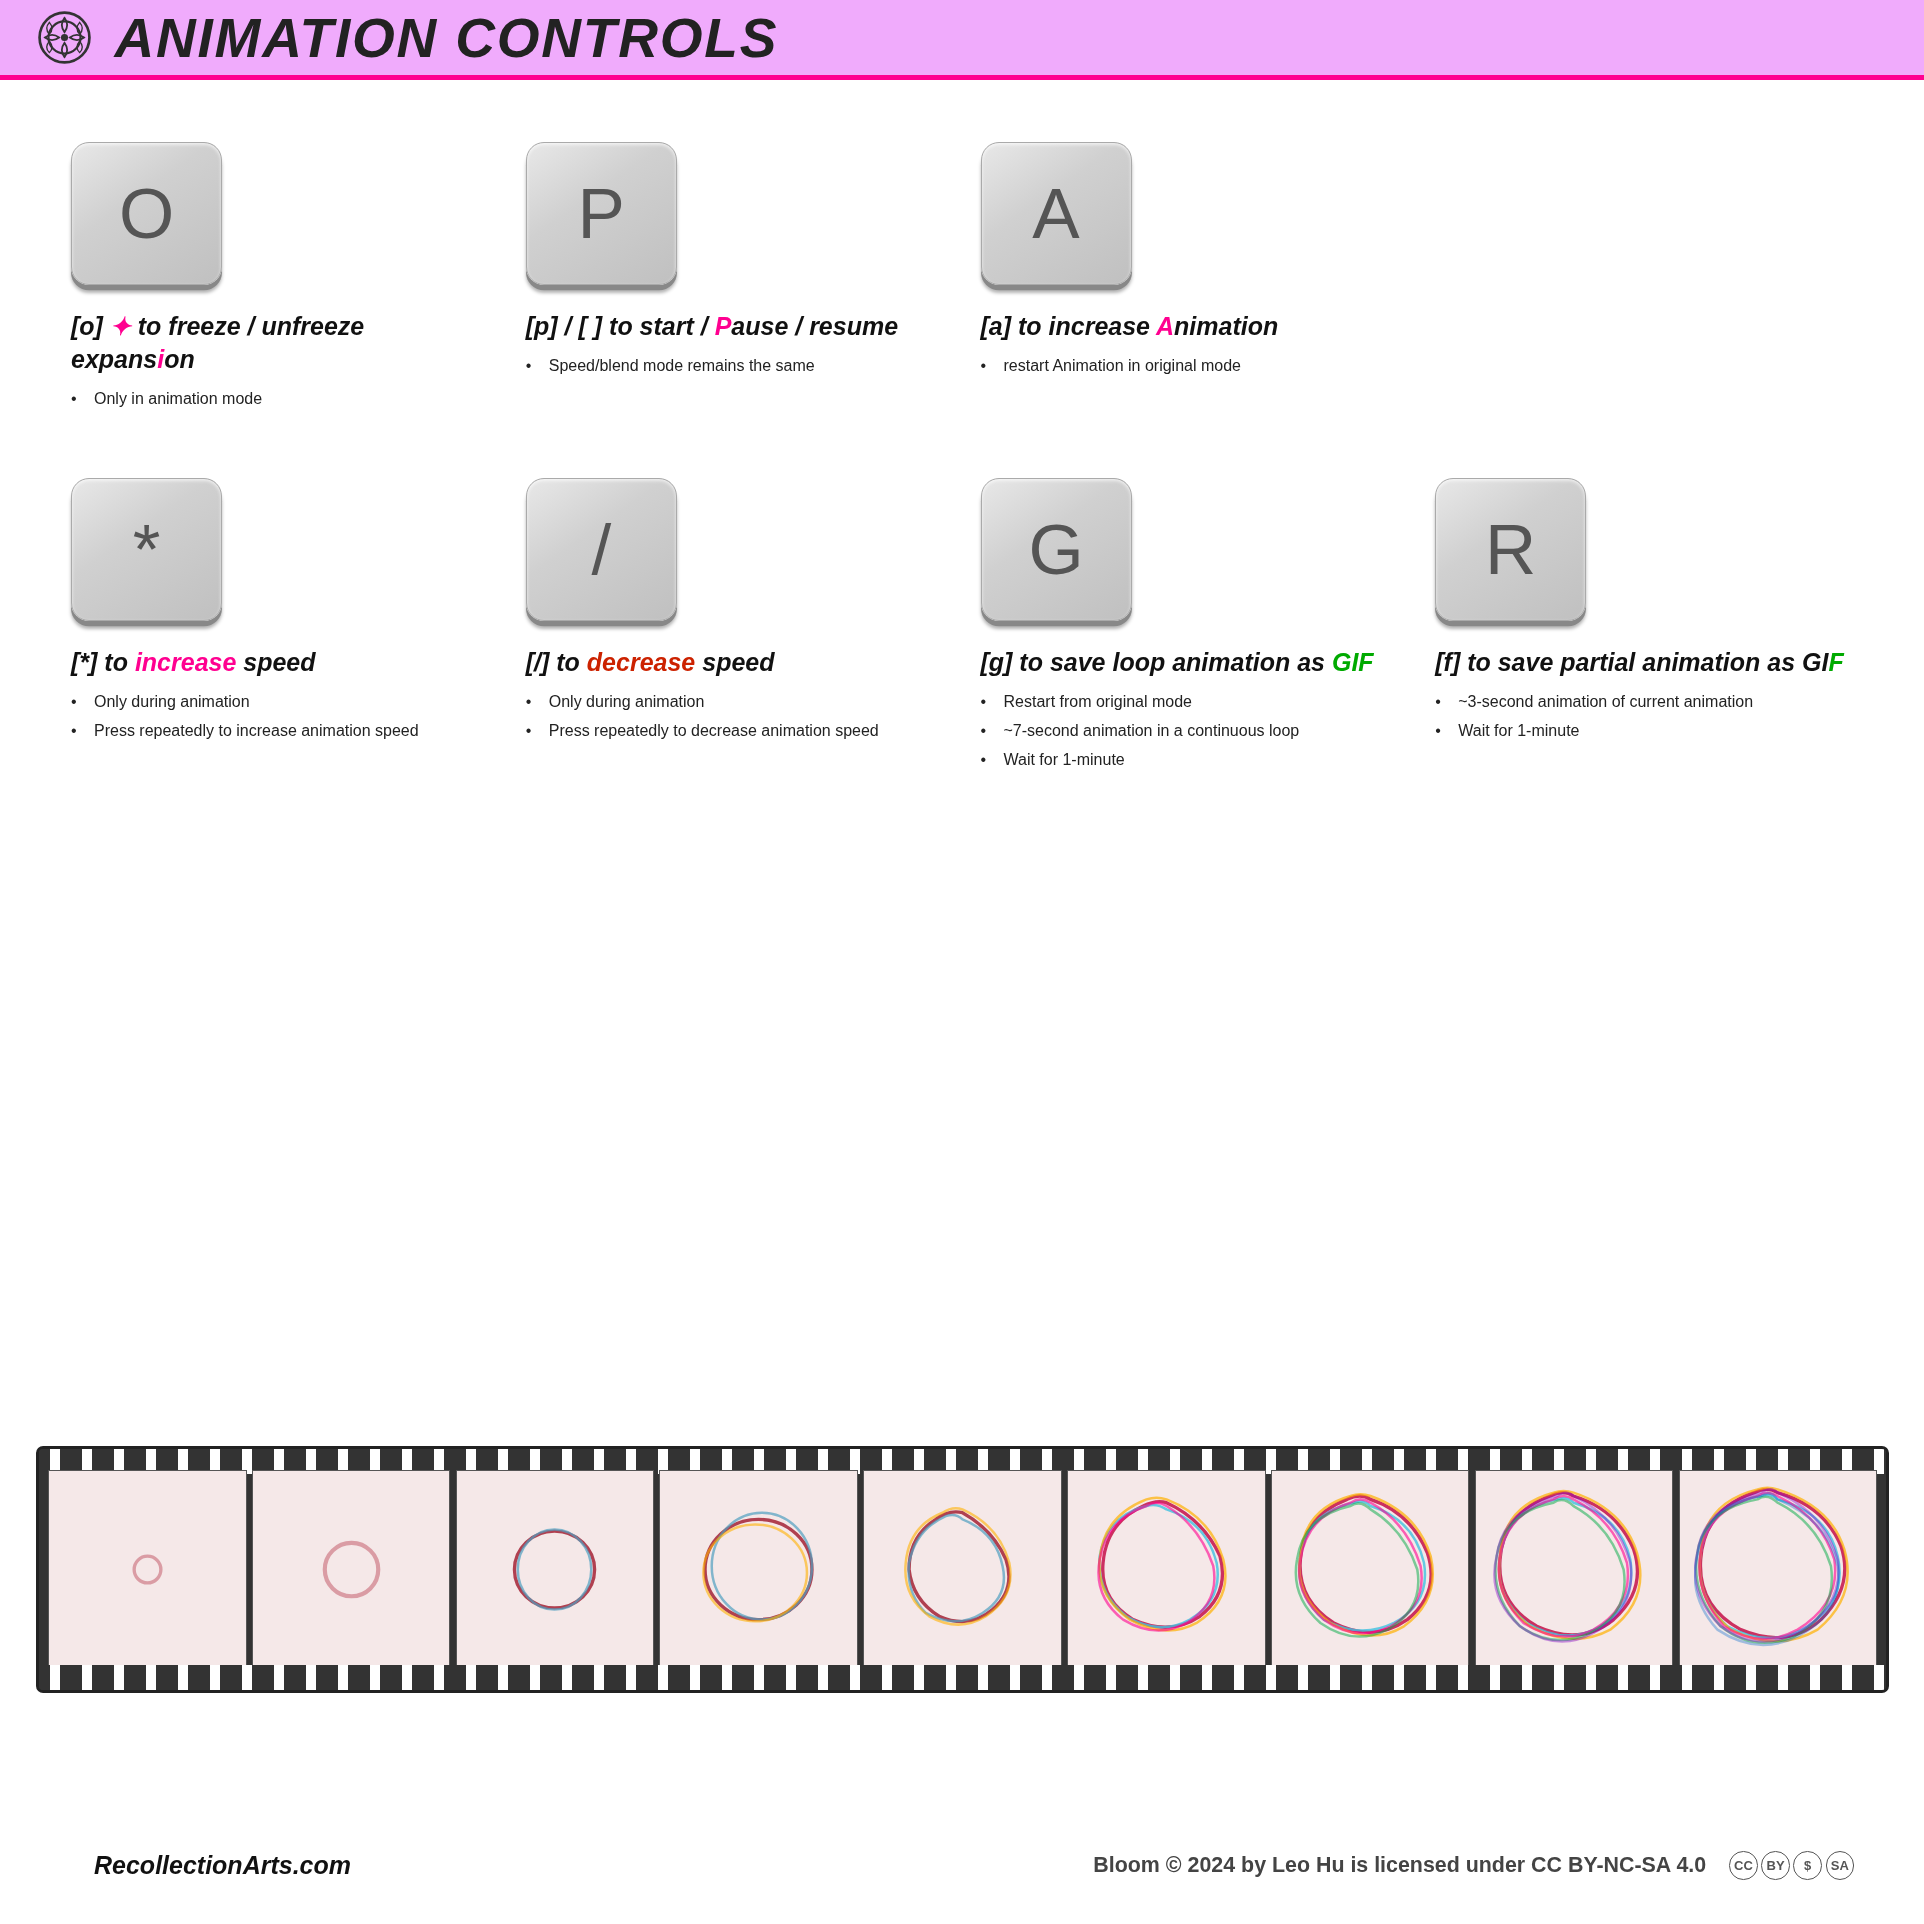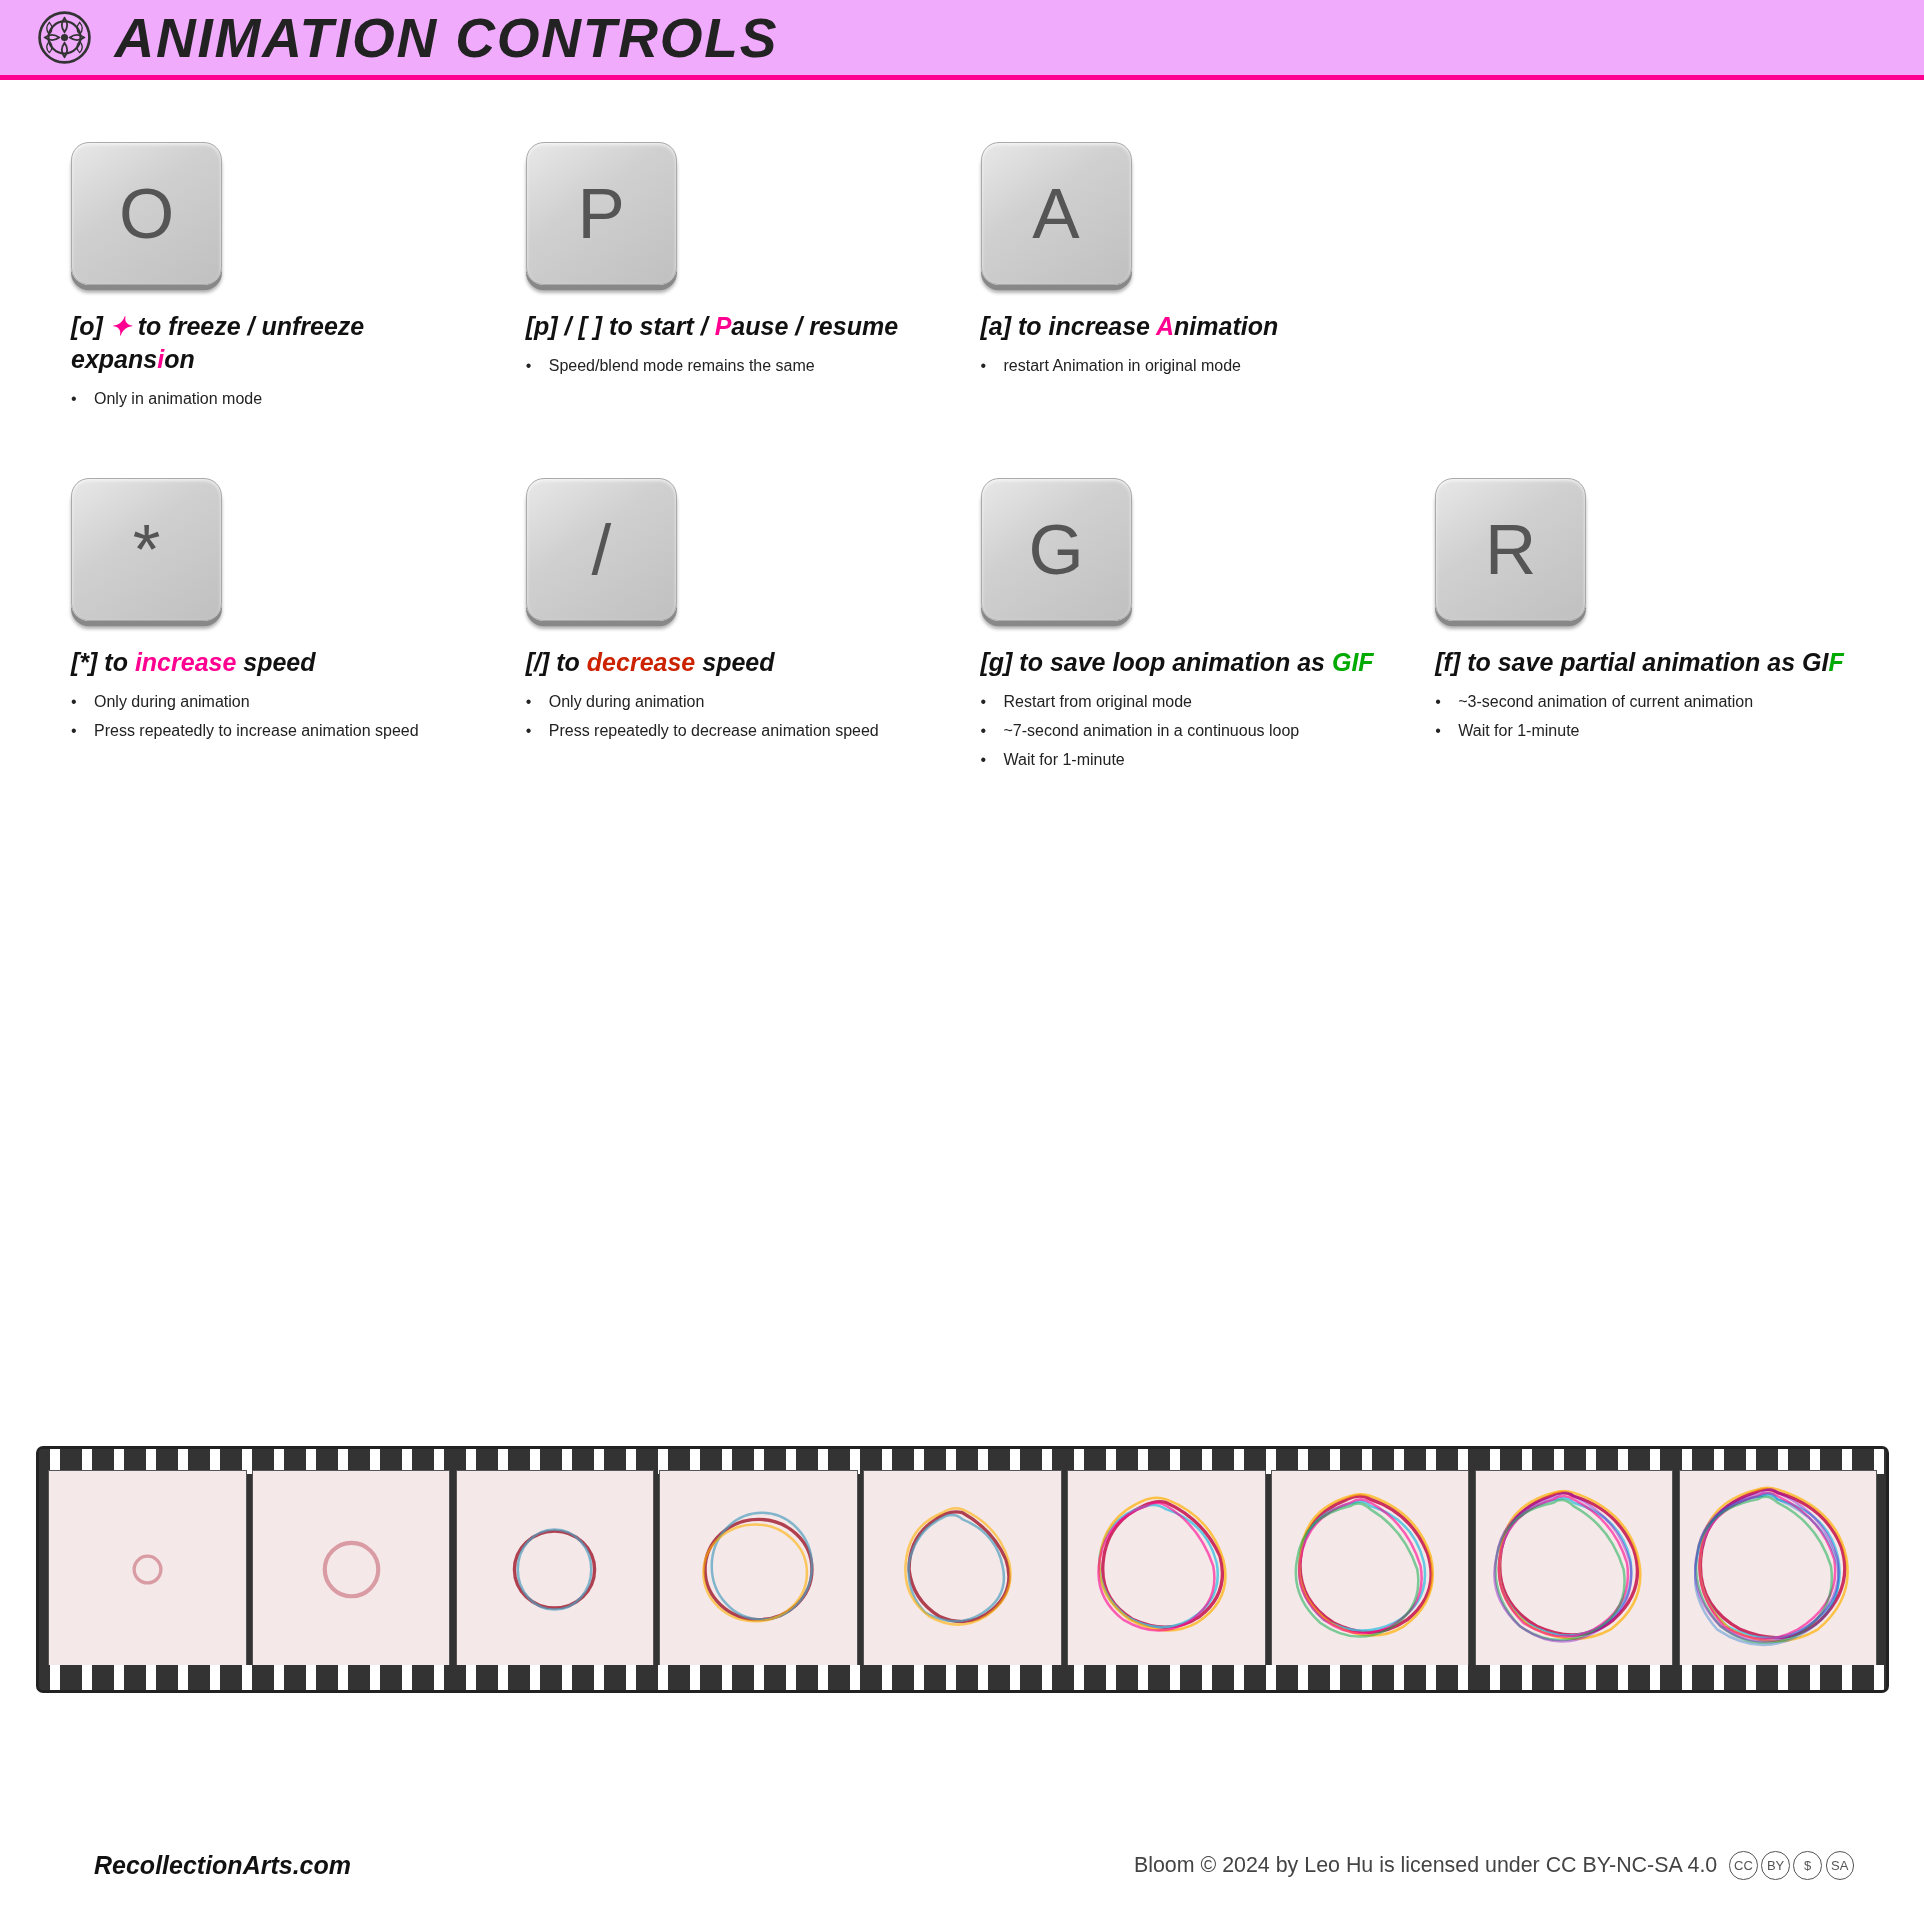--- a/index.html
+++ b/index.html
@@ -193,21 +193,22 @@
       font-size: 25px;
       font-weight: 900;
       font-style: italic;
       color: #111;
     }
     .footer-right {
       font-size: 21.4px;
       color: #444;
       display: flex;
       align-items: center;
-      gap: 12px;
+      gap: 23px;
+      font-weight: bold;
     }
     .footer-icons {
       display: flex;
       gap: 3.6px;
       align-items: center;
     }
     .footer-icon-circle {
       width: 28.5px;
       height: 28.5px;
       border: 1.8px solid #555;

